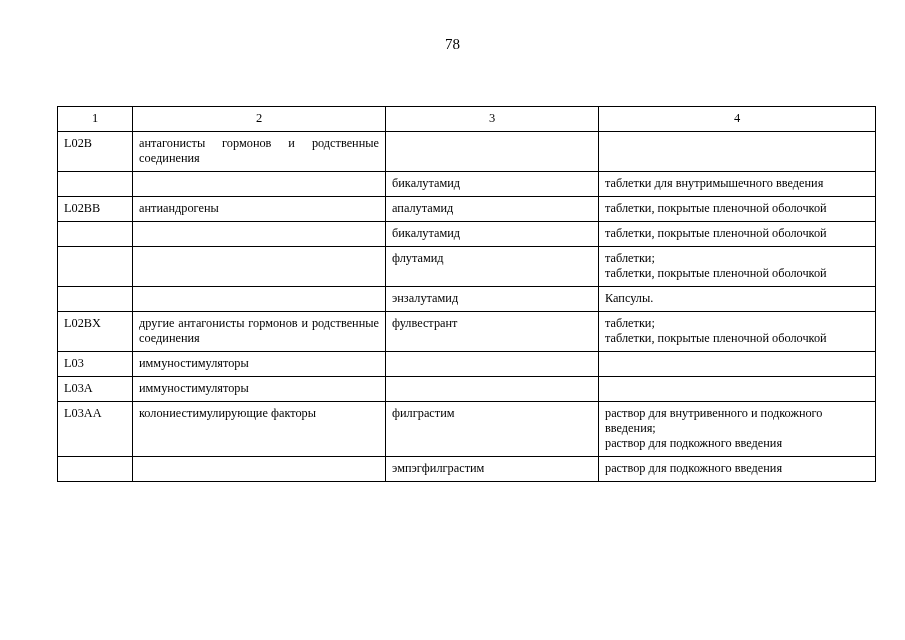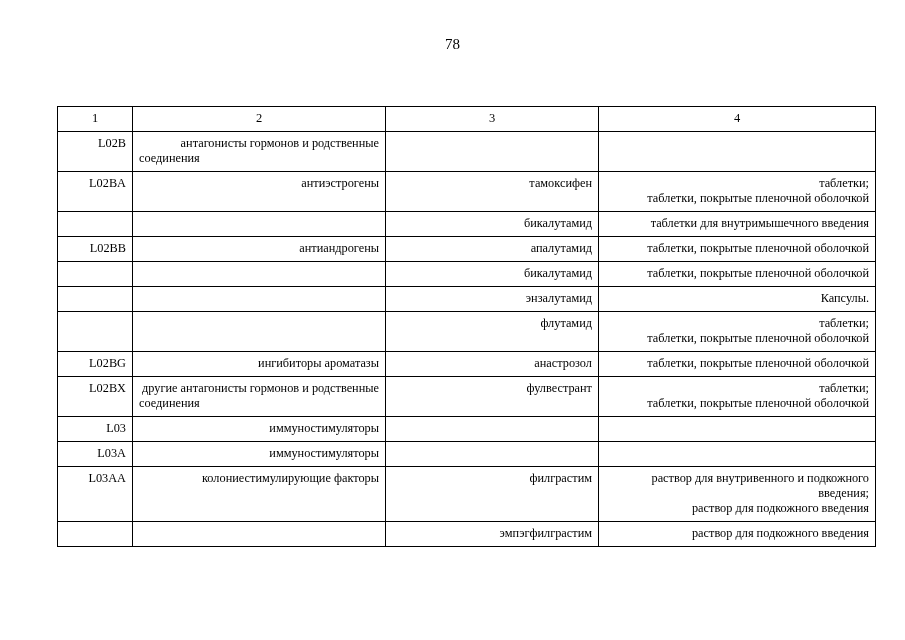--- a/index.html
+++ b/index.html
@@ -59,21 +59,20 @@
     font-size: 12.5px;
     padding-top: 4px;
     padding-bottom: 5px;
   }
   .justify {
     text-align: justify;
     text-align-last: justify;
   }
   .cell-lines div {
     white-space: pre-wrap;
-    text-align: right;
   }
 </style>
 </head>
 <body>
 
 <div class="page">
 
   <div class="page-number">78</div>
 
   <div class="table-wrap">
@@ -93,140 +92,95 @@
             </td>
             <td class="c1">
               <div class="cell-lines justify">
                 <div>антагонисты гормонов и родственные соединения</div>
               </div>
             </td>
             <td class="c2">&nbsp;</td>
             <td class="c3">&nbsp;</td>
           </tr>
           <tr>
-            <td class="c0">
-              <div class="cell-lines">
-                <div>L02BA</div>
-              </div>
-            </td>
-            <td class="c1">
-              <div class="cell-lines">
-                <div>антиэстрогены</div>
-              </div>
-            </td>
-            <td class="c2">
-              <div class="cell-lines">
-                <div>тамоксифен</div>
+            <td class="c0">&nbsp;</td>
+            <td class="c1">&nbsp;</td>
+            <td class="c2">
+              <div class="cell-lines">
+                <div>бикалутамид</div>
+              </div>
+            </td>
+            <td class="c3">
+              <div class="cell-lines">
+                <div>таблетки для внутримышечного введения</div>
+              </div>
+            </td>
+          </tr>
+          <tr>
+            <td class="c0">
+              <div class="cell-lines">
+                <div>L02BB</div>
+              </div>
+            </td>
+            <td class="c1">
+              <div class="cell-lines">
+                <div>антиандрогены</div>
+              </div>
+            </td>
+            <td class="c2">
+              <div class="cell-lines">
+                <div>апалутамид</div>
+              </div>
+            </td>
+            <td class="c3">
+              <div class="cell-lines">
+                <div>таблетки, покрытые пленочной оболочкой</div>
+              </div>
+            </td>
+          </tr>
+          <tr>
+            <td class="c0">&nbsp;</td>
+            <td class="c1">&nbsp;</td>
+            <td class="c2">
+              <div class="cell-lines">
+                <div>бикалутамид</div>
+              </div>
+            </td>
+            <td class="c3">
+              <div class="cell-lines">
+                <div>таблетки, покрытые пленочной оболочкой</div>
+              </div>
+            </td>
+          </tr>
+          <tr>
+            <td class="c0">&nbsp;</td>
+            <td class="c1">&nbsp;</td>
+            <td class="c2">
+              <div class="cell-lines">
+                <div>флутамид</div>
               </div>
             </td>
             <td class="c3">
               <div class="cell-lines">
                 <div>таблетки;</div>
                 <div>таблетки, покрытые пленочной оболочкой</div>
               </div>
             </td>
           </tr>
           <tr>
             <td class="c0">&nbsp;</td>
             <td class="c1">&nbsp;</td>
             <td class="c2">
               <div class="cell-lines">
-                <div>бикалутамид</div>
-              </div>
-            </td>
-            <td class="c3">
-              <div class="cell-lines">
-                <div>таблетки для внутримышечного введения</div>
-              </div>
-            </td>
-          </tr>
-          <tr>
-            <td class="c0">
-              <div class="cell-lines">
-                <div>L02BB</div>
-              </div>
-            </td>
-            <td class="c1">
-              <div class="cell-lines">
-                <div>антиандрогены</div>
-              </div>
-            </td>
-            <td class="c2">
-              <div class="cell-lines">
-                <div>апалутамид</div>
-              </div>
-            </td>
-            <td class="c3">
-              <div class="cell-lines">
-                <div>таблетки, покрытые пленочной оболочкой</div>
-              </div>
-            </td>
-          </tr>
-          <tr>
-            <td class="c0">&nbsp;</td>
-            <td class="c1">&nbsp;</td>
-            <td class="c2">
-              <div class="cell-lines">
-                <div>бикалутамид</div>
-              </div>
-            </td>
-            <td class="c3">
-              <div class="cell-lines">
-                <div>таблетки, покрытые пленочной оболочкой</div>
-              </div>
-            </td>
-          </tr>
-          <tr>
-            <td class="c0">&nbsp;</td>
-            <td class="c1">&nbsp;</td>
-            <td class="c2">
-              <div class="cell-lines">
                 <div>энзалутамид</div>
               </div>
             </td>
             <td class="c3">
               <div class="cell-lines">
                 <div>Капсулы.</div>
-              </div>
-            </td>
-          </tr>
-          <tr>
-            <td class="c0">&nbsp;</td>
-            <td class="c1">&nbsp;</td>
-            <td class="c2">
-              <div class="cell-lines">
-                <div>флутамид</div>
-              </div>
-            </td>
-            <td class="c3">
-              <div class="cell-lines">
-                <div>таблетки;</div>
-                <div>таблетки, покрытые пленочной оболочкой</div>
-              </div>
-            </td>
-          </tr>
-          <tr>
-            <td class="c0">
-              <div class="cell-lines">
-                <div>L02BG</div>
-              </div>
-            </td>
-            <td class="c1">
-              <div class="cell-lines">
-                <div>ингибиторы ароматазы</div>
-              </div>
-            </td>
-            <td class="c2">
-              <div class="cell-lines">
-                <div>анастрозол</div>
-              </div>
-            </td>
-            <td class="c3">
-              <div class="cell-lines">
-                <div>таблетки, покрытые пленочной оболочкой</div>
               </div>
             </td>
           </tr>
           <tr>
             <td class="c0">
               <div class="cell-lines">
                 <div>L02BX</div>
               </div>
             </td>
             <td class="c1">

